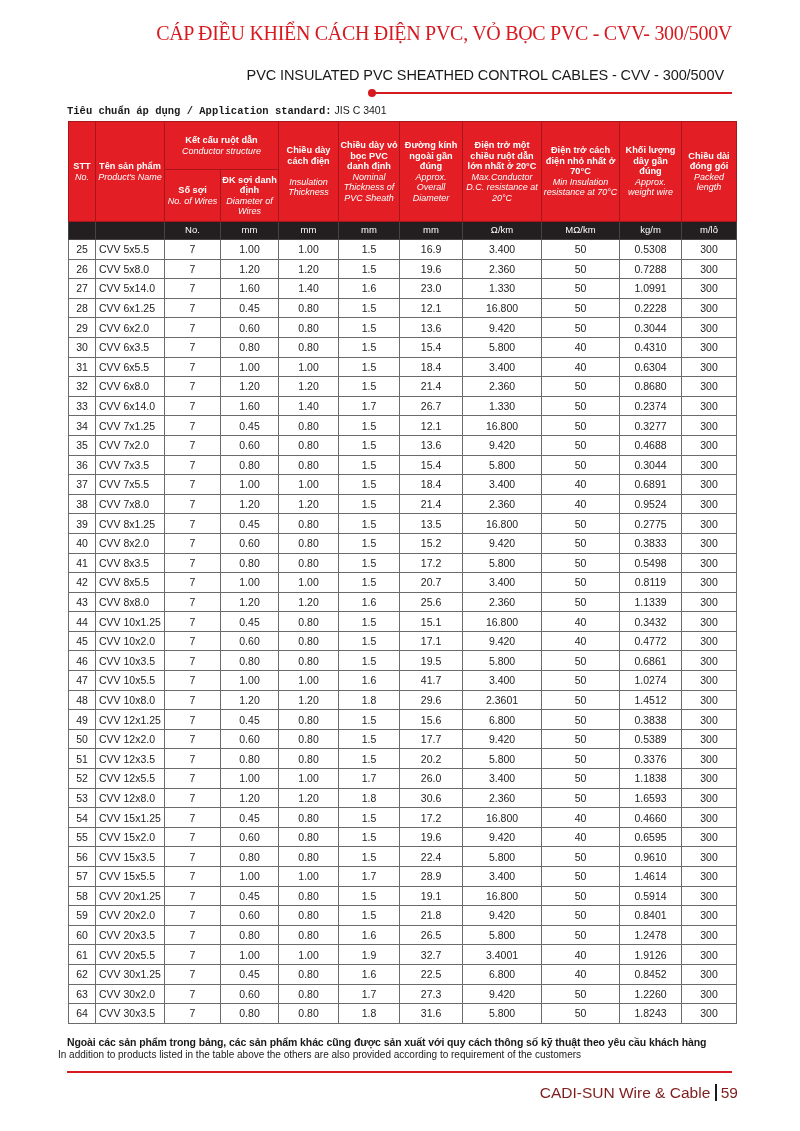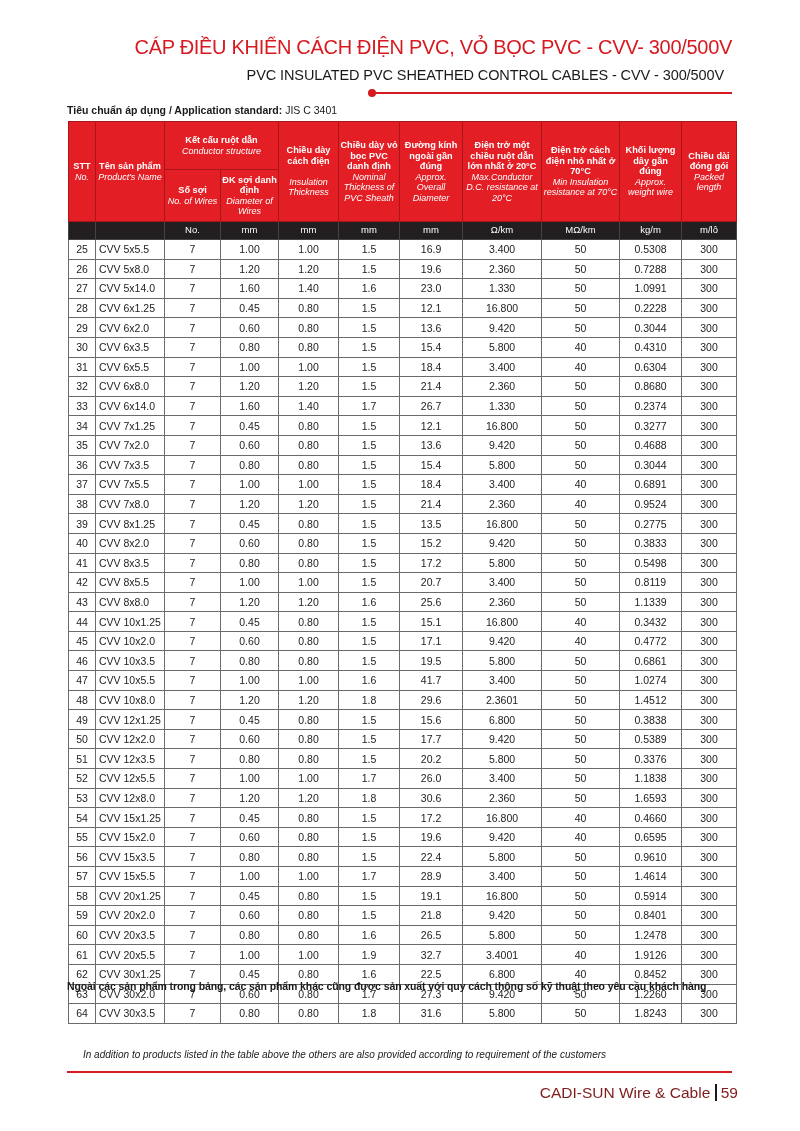--- a/index.html
+++ b/index.html
@@ -1,40 +1,40 @@
 <!DOCTYPE html>
 <html><head>
 <meta charset="utf-8">
 <style>
   html, body { margin: 0; padding: 0; background: #ffffff; }
   body { width: 800px; height: 1131px; position: relative; overflow: hidden; font-family: "Liberation Sans", sans-serif; color: #1a1a1a; }
-  .title-vn { position: absolute; right: 68px; top: 36px; font-family: Liberation Sans, sans-serif; font-size: 20px; color: #d71920; letter-spacing: -0.3px; white-space: nowrap; }
+  .title-vn { position: absolute; right: 68px; top: 22px; font-family: Liberation Serif, serif; font-size: 20px; color: #d71920; letter-spacing: -0.3px; white-space: nowrap; }
   .title-en { position: absolute; right: 76px; top: 67px; font-size: 14.5px; color: #1a1a1a; white-space: nowrap; letter-spacing: -0.1px; }
   .title-rule { position: absolute; left: 374px; right: 68px; top: 92px; height: 2px; background: #d71920; }
   .title-dot { position: absolute; left: 368px; top: 89px; width: 8px; height: 8px; border-radius: 50%; background: #d71920; }
   .std { position: absolute; left: 67px; top: 104px; font-size: 10.5px; white-space: nowrap; }
-  .std b { font-weight: bold; }
+  .std b { font-weight: bold; font-family: Liberation Mono, monospace; }
 
   table.spec { position: absolute; left: 68px; top: 121px; width: 666px; border-collapse: collapse; font-size: 10.5px; table-layout: fixed; }
   table.spec col.c-no { width: 27px; } table.spec col.c-name { width: 69px; }
   table.spec col.c-w { width: 56px; } table.spec col.c-d { width: 58px; }
   table.spec col.c-ins { width: 60px; } table.spec col.c-sh { width: 61px; }
   table.spec col.c-od { width: 63px; } table.spec col.c-dc { width: 79px; }
   table.spec col.c-ir { width: 78px; } table.spec col.c-wt { width: 62px; }
   table.spec col.c-len { width: 55px; }
   thead th { background: #e31e24; color: #ffffff; font-weight: normal; vertical-align: middle; text-align: center; border: 1px solid #a8151a; padding: 2px 1px; line-height: 10.5px; font-size: 9px; margin-top: 20px; }
   thead th .vn { font-weight: bold; display: block; font-size: 9.2px; }
   thead th .en { font-style: italic; display: block; font-size: 9px; }
   thead tr.units th { background: #231f20; color: #ffffff; border-color: #444; height: 17px; font-size: 9.5px; padding: 0; }
   tbody td { border: 1px solid #6b6b6b; height: 18.6px; padding: 0; text-align: center; font-size: 10.5px; color: #222; }
   tbody td.name { text-align: left; padding-left: 3px; white-space: nowrap; }
   table.spec { border: 1.5px solid #222; }
 
-  .note-vn { position: absolute; left: 67px; top: 980px; font-size: 10.5px; font-weight: bold; white-space: nowrap; letter-spacing: -0.1px; }
-  .note-en { position: absolute; left: 83px; top: 1049px; font-size: 10px; font-style: italic; white-space: nowrap; }
+  .note-vn { position: absolute; left: 67px; top: 1036px; font-size: 10.5px; font-weight: bold; white-space: nowrap; letter-spacing: -0.1px; }
+  .note-en { position: absolute; left: 58px; top: 1049px; font-size: 10px; white-space: nowrap; }
   .foot-rule { position: absolute; left: 67px; right: 68px; top: 1071px; height: 2px; background: #d71920; }
   .foot-brand { position: absolute; right: 62px; top: 1084px; font-size: 15.5px; white-space: nowrap; color: #7f1d1d; }
   .foot-sep { display: inline-block; width: 1.5px; height: 17px; background: #1a1a1a; vertical-align: -3px; margin: 0 4px 0 5px; }
 </style>
 </head>
 <body>
 
 <div class="title-vn">CÁP ĐIỀU KHIỂN CÁCH ĐIỆN PVC, VỎ BỌC PVC - CVV- 300/500V</div>
 <div class="title-en">PVC INSULATED PVC SHEATHED CONTROL CABLES - CVV - 300/500V</div>
 <div class="title-dot"></div>

